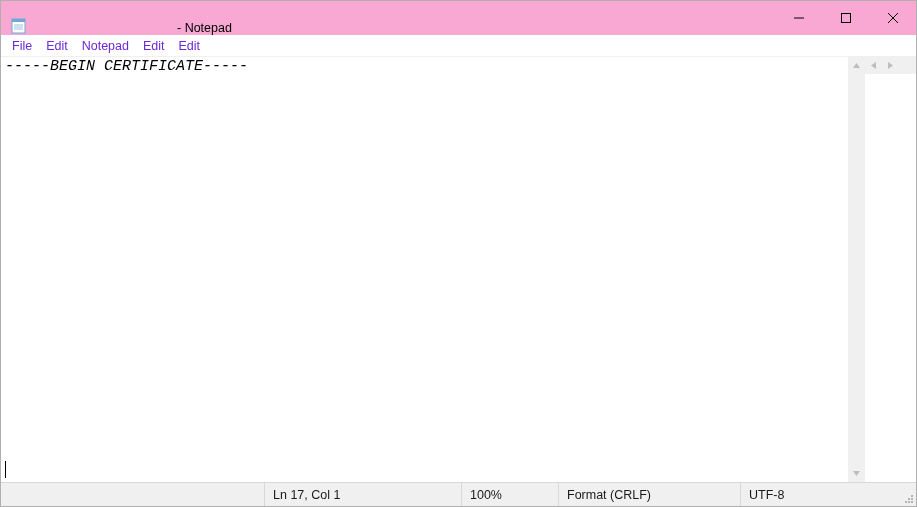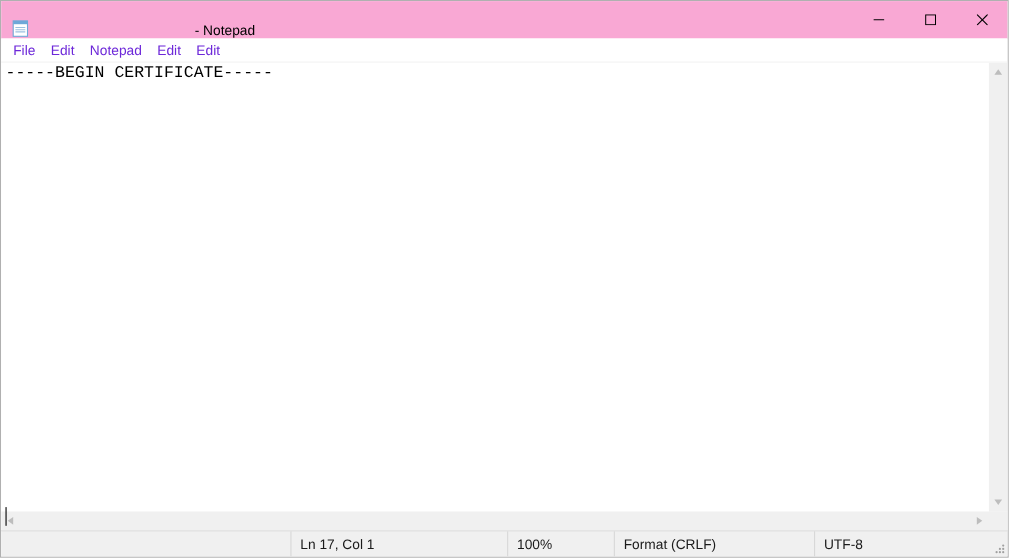--- a/index.html
+++ b/index.html
@@ -54,24 +54,25 @@
     user-select: none;
     border-bottom: 1px solid #f0f0f0;
   }
   .menubar .menu-item {
     padding: 2px 7px;
     cursor: default;
   }
   .editor-container {
     flex: 1;
     display: flex;
-    flex-direction: column;
+    flex-direction: row;
     overflow: hidden;
     background: #ffffff;
     position: relative;
+    font-style: italic;
   }
   .editor-area {
     flex: 1;
     display: flex;
     overflow: hidden;
   }
   .text-content {
     flex: 1;
     font-family: Consolas, "Courier New", monospace;
     font-size: 15px;

